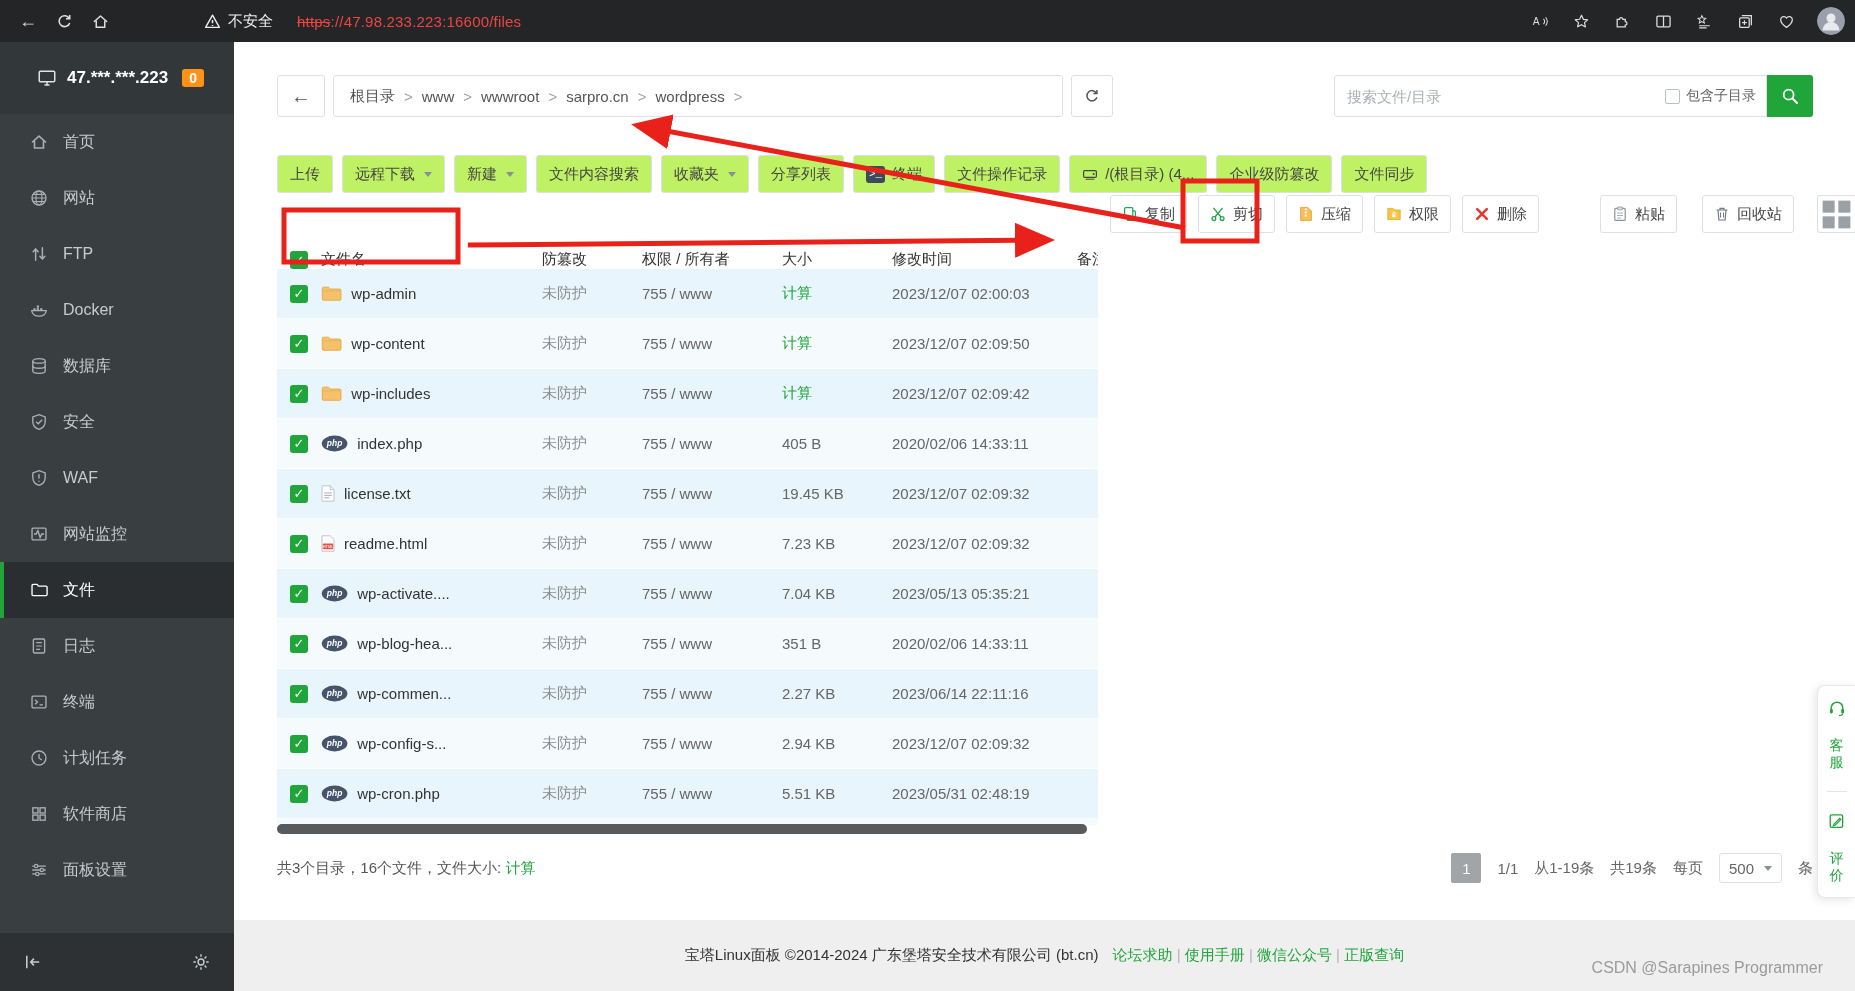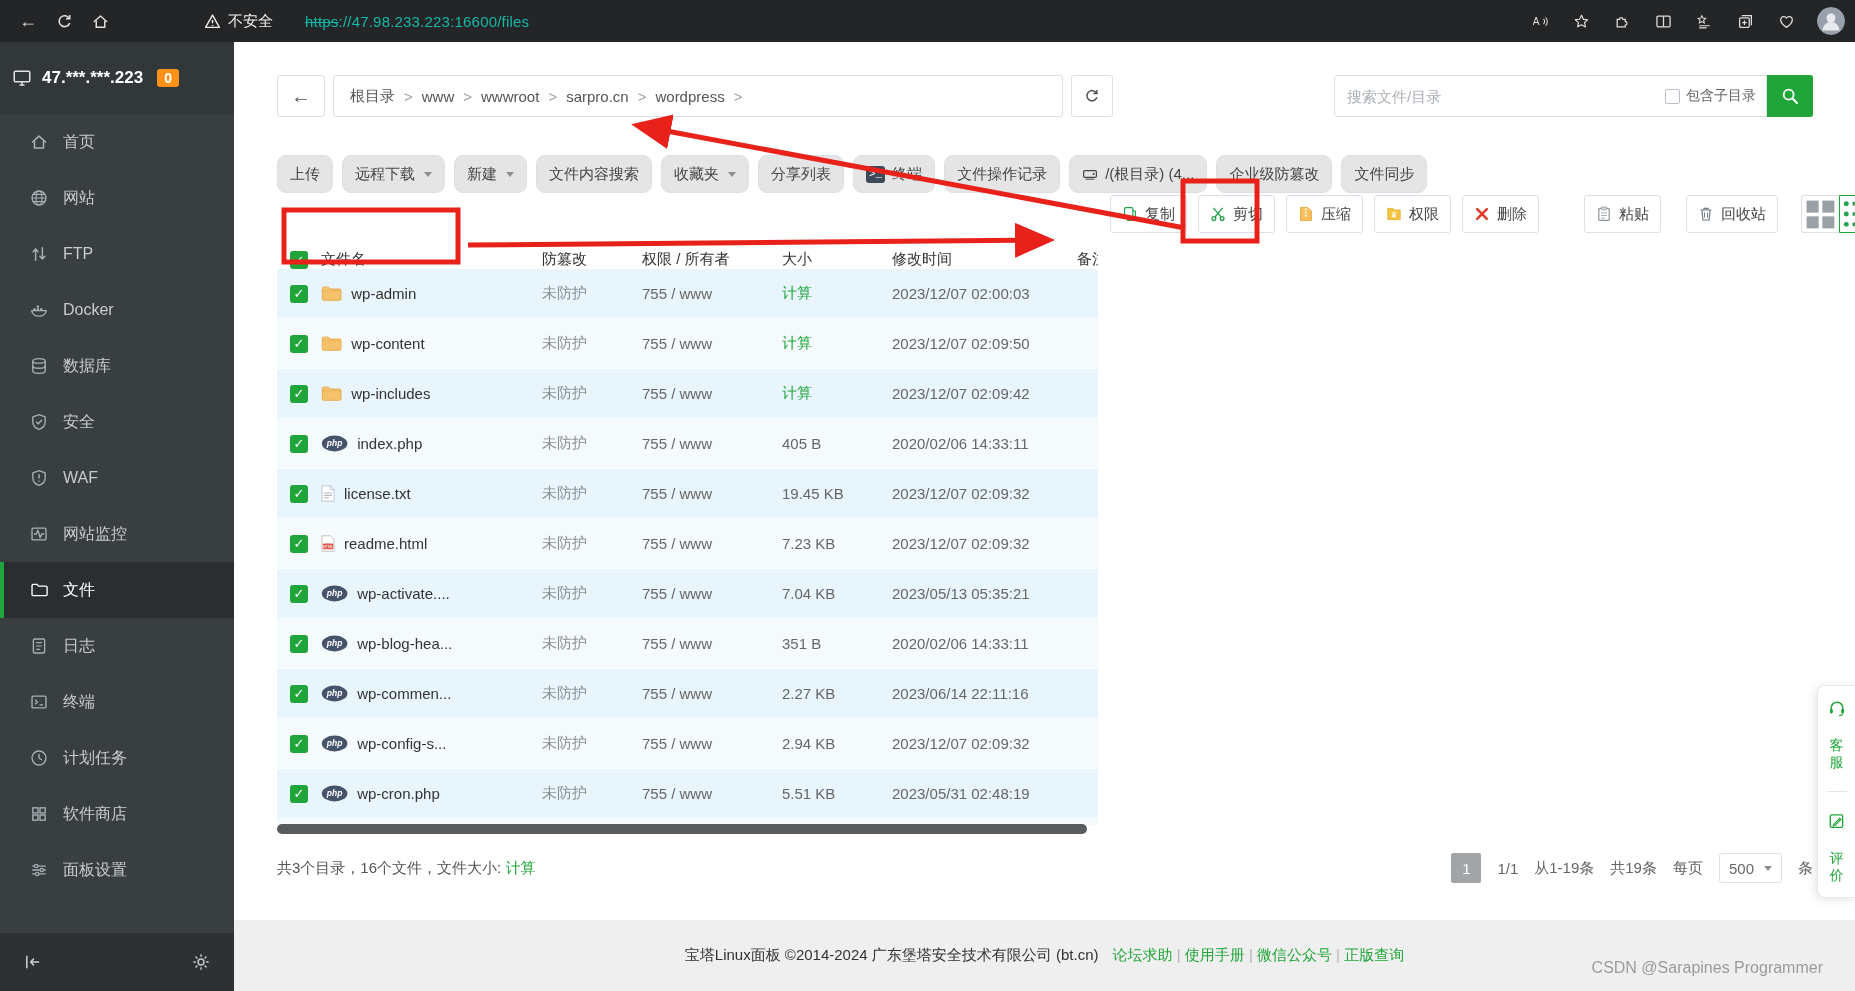--- a/index.html
+++ b/index.html
@@ -7,28 +7,28 @@
   body{position:relative;font-family:"Liberation Sans","DejaVu Sans",sans-serif;background:#fff;overflow:hidden;color:#333}
   svg{display:block}
   .ico svg{width:16px;height:16px}
 
   
   .browser-bar{position:absolute;top:0;left:0;right:0;height:42px;background:#242527;display:flex;align-items:center;padding:0 10px;color:#d9d9d9}
   .b-btn{width:36px;height:32px;display:flex;align-items:center;justify-content:center;color:#dedede;font-size:18px;cursor:pointer;border-radius:4px}
   .b-btn svg{width:17px;height:17px}
   .security-badge{display:flex;align-items:center;gap:7px;margin-left:86px;font-size:15px;color:#eee;cursor:pointer}
   .security-badge svg{width:17px;height:17px}
-  .url{margin-left:32px;font-size:15px;color:#14b8a6;letter-spacing:.2px;cursor:text}
+  .url{margin-left:24px;font-size:15px;color:#ef4444;letter-spacing:.2px;cursor:text}
   .url .scheme{text-decoration:line-through}
   .browser-right{margin-left:auto;display:flex;align-items:center;gap:5px}
   .avatar{width:28px;height:28px;border-radius:50%;overflow:hidden;margin-left:8px;cursor:pointer}
 
   
   .sidebar{position:absolute;top:42px;left:0;width:234px;bottom:0;background:#393e41;overflow:hidden}
-  .server{height:72px;display:flex;align-items:center;gap:10px;padding-left:12px;background:#32373a;color:#fff}
+  .server{height:72px;display:flex;align-items:center;gap:10px;padding-left:37px;background:#32373a;color:#fff}
   .server .ico{color:#dfe3e5}.server .ico svg{width:20px;height:20px}
   .server-ip{font-size:17px;font-weight:bold}
   .badge{background:#ff9116;color:#fff;font-size:14px;font-weight:bold;padding:1px 7px;border-radius:3px;margin-left:4px}
   .menu-item{height:56px;display:flex;align-items:center;gap:15px;padding-left:30px;font-size:16px;color:#c6cbce;cursor:pointer}
   .menu-item .mi-icon{color:#a9b1b6}.menu-item .mi-icon svg{width:18px;height:18px}
   .menu-item.active{background:#2a2e31;color:#fff;border-left:4px solid #20a53a;padding-left:26px}
   .menu-item.active .mi-icon{color:#fff}
   .sidebar-footer{position:absolute;left:0;right:0;bottom:0;height:58px;background:#2d3134;display:flex;align-items:center;justify-content:space-between;padding:0 24px;color:#c6cbce}
   .sidebar-footer .ico svg{width:18px;height:18px}
 
@@ -45,27 +45,27 @@
   .searchbar{position:absolute;right:42px;top:33px;height:42px;display:flex}
   .search-wrap{display:flex;align-items:center;width:433px;border:1px solid #dcdfe6;background:#fff;border-radius:3px 0 0 3px;padding:0 10px 0 12px;gap:8px}
   .search-input{flex:1;border:none;outline:none;font-size:15px;color:#701a75;font-family:Liberation Sans, sans-serif;min-width:0}
   .search-input::placeholder{color:#aab0b6}
   .inc-sub{display:flex;align-items:center;gap:6px;font-size:14px;color:#666;white-space:nowrap;cursor:pointer}
   .cbx-empty{width:15px;height:15px;border:1px solid #b9bfc6;border-radius:2px;background:#fff}
   .search-btn{width:46px;background:#20a53a;border:none;border-radius:0 3px 3px 0;display:flex;align-items:center;justify-content:center;cursor:pointer;color:#fff}
   .search-btn svg{width:18px;height:18px}
 
   .toolbar{position:absolute;left:43px;top:113px;display:flex;gap:9px;height:38px}
-  .tbtn{border:1px solid #dcdfe6;background:#e5e5e5;border-radius:9px;padding:0 12px;font-size:15px;color:#454545;display:flex;align-items:center;gap:7px;height:38px;cursor:pointer;white-space:nowrap}
+  .tbtn{border:1px solid #dcdfe6;background:#bef264;border-radius:3px;padding:0 12px;font-size:15px;color:#454545;display:flex;align-items:center;gap:7px;height:38px;cursor:pointer;white-space:nowrap}
   .caret{width:0;height:0;border-left:4px solid transparent;border-right:4px solid transparent;border-top:5px solid #8a8f94;margin-left:2px}
   .term-badge{display:inline-flex;background:#3d4a57;color:#fff;font-size:11px;font-family:"Liberation Mono","DejaVu Sans Mono",monospace;padding:3px 3px;border-radius:3px;line-height:1}
 
   .actionbar{position:absolute;left:876px;top:153px;display:flex;gap:11px;height:38px;align-items:center}
   .abtn{border:1px solid #dcdfe6;background:#fff;border-radius:3px;padding:0 11px;font-size:15px;color:#454545;display:flex;align-items:center;gap:7px;height:38px;cursor:pointer;white-space:nowrap}
-  .ml-lg{margin-left:34px}.ml-md{margin-left:14px}
+  .ml-lg{margin-left:50px}.ml-md{margin-left:14px}
   .vgroup{display:flex;margin-left:12px}
   .vbtn{width:38px;height:38px;border:1px solid #dcdfe6;background:#fff;display:flex;align-items:center;justify-content:center;cursor:pointer}
   .vbtn.grid{border-radius:3px 0 0 3px;border-right:none}
   .vbtn.list{border-radius:0 3px 3px 0;border:1px solid #20a53a}
 
   
   .table-wrap{position:absolute;left:43px;top:191px;width:821px;height:592px;overflow:hidden;background:#fff}
   .thead{display:flex;height:36px;align-items:flex-end;font-size:15px;color:#333}
   .trow{display:flex;height:50px;align-items:center;font-size:15px;color:#666;border-bottom:1px solid rgba(255,255,255,.7);cursor:pointer}
   .trow.odd{background:#e9f5fc}.trow.even{background:#f5fafd}

